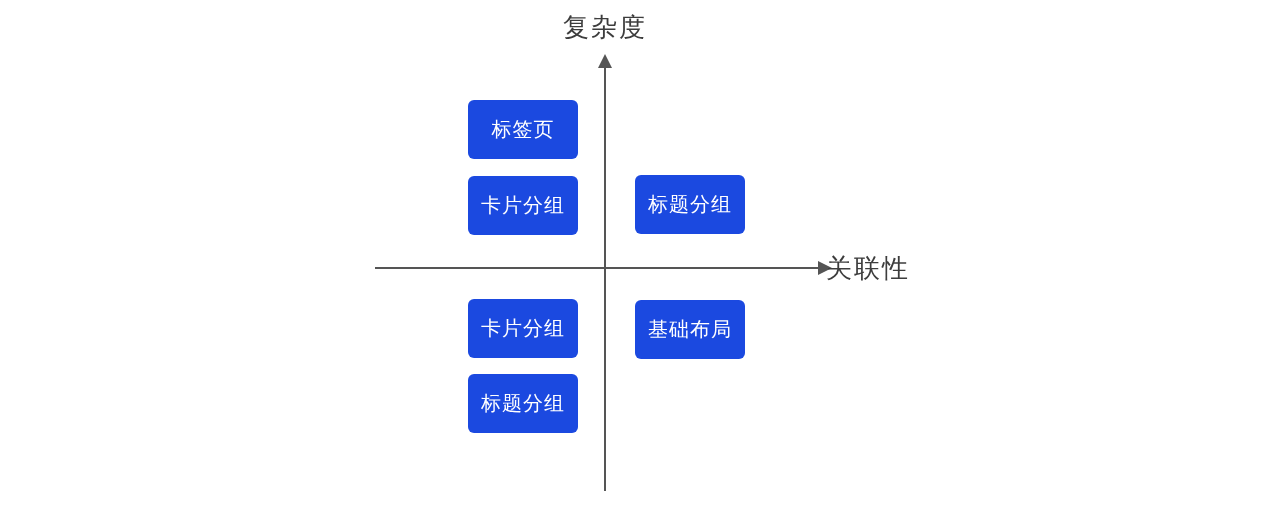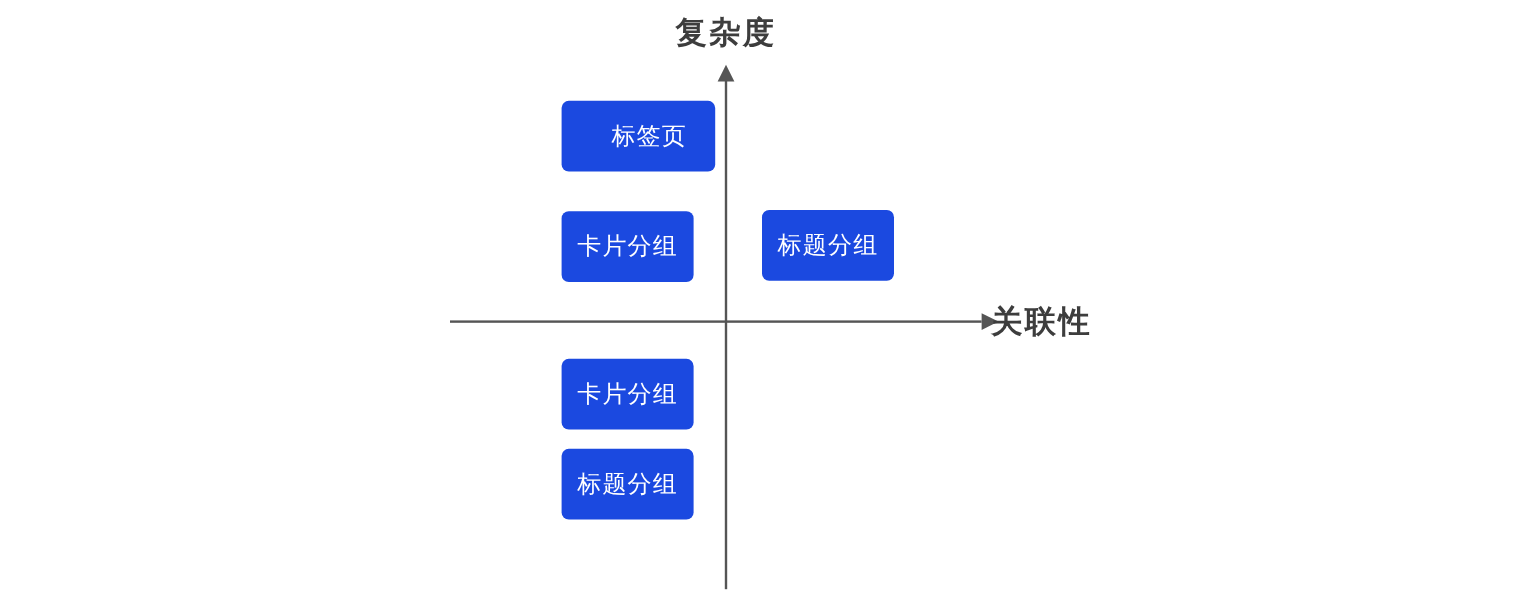--- a/index.html
+++ b/index.html
@@ -52,21 +52,20 @@
     border-left: 14px solid #555555;
   }
   
   .axis-label {
     position: absolute;
     color: #3d3d3d;
     font-size: 26px;
     letter-spacing: 2px;
     white-space: nowrap;
     line-height: 1;
-    font-weight: bold;
   }
   .y-axis-label {
     left: 605px;
     top: 14px;
     transform: translateX(-50%);
   }
   .x-axis-label {
     left: 826px;
     top: 268px;
     transform: translateY(-50%);
@@ -80,21 +79,21 @@
     border-radius: 6px;
     color: #ffffff;
     font-size: 20px;
     font-weight: 500;
     letter-spacing: 1px;
     display: flex;
     align-items: center;
     justify-content: center;
     white-space: nowrap;
   }
-  .node-1 { left: 468px; top: 84px; padding-left: 18px; }
+  .node-1 { left: 468px; top: 100px; }
   .node-2 { left: 468px; top: 176px; }
   .node-3 { left: 635px; top: 175px; }
   .node-4 { left: 468px; top: 299px; }
   .node-5 { left: 468px; top: 374px; }
   .node-6 { left: 635px; top: 300px; }
 </style>
 </head>
 <body>
 
 <div class="canvas">
@@ -105,14 +104,15 @@
   <div class="arrow arrow-right"></div>
 
   <div class="axis-label y-axis-label">复杂度</div>
   <div class="axis-label x-axis-label">关联性</div>
 
   <div class="node node-1">标签页</div>
   <div class="node node-2">卡片分组</div>
   <div class="node node-3">标题分组</div>
   <div class="node node-4">卡片分组</div>
   <div class="node node-5">标题分组</div>
+  <div class="node node-6">基础布局</div>
 
 </div>
 
 </body></html>

